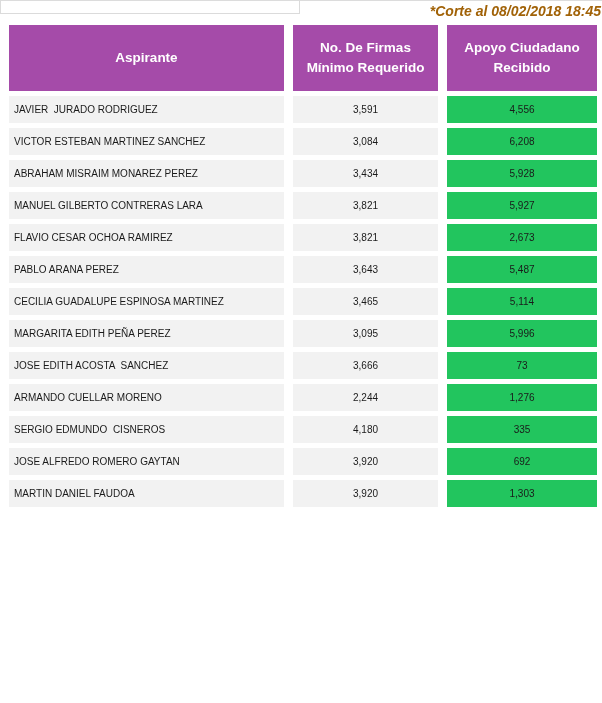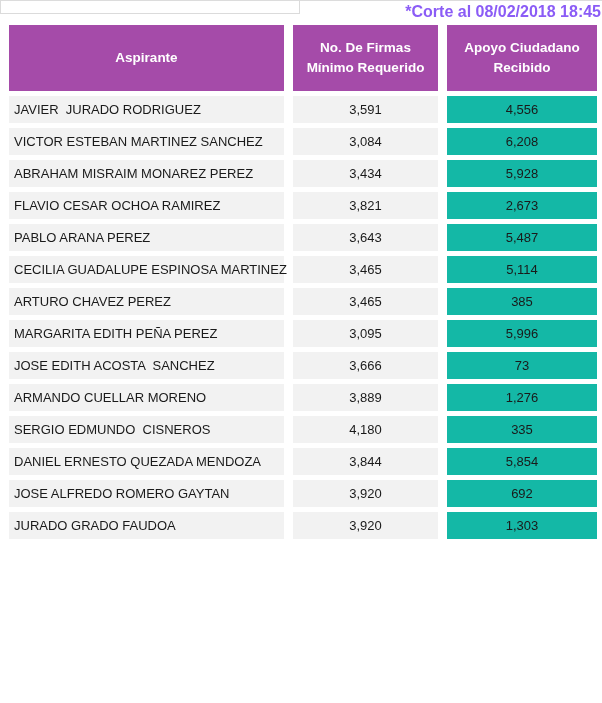--- a/index.html
+++ b/index.html
@@ -27,24 +27,25 @@
     top: -1px;
     width: 298px;
     height: 13px;
     border: 1px solid #dbdbdb;
     border-top: none;
   }
   .corte {
     position: absolute;
     top: 2px;
     right: 1px;
-    font-size: 16px;
+    font-size: 14px;
     font-weight: bold;
-    color: #8b5cf6;
+    color: #a16207;
     white-space: pre;
+    font-style: italic;
   }
 
   
   table.aspirantes {
     border-collapse: separate;
     border-spacing: 9px 5px;
     table-layout: fixed;
     width: 606px; 
   }
   col.c-name  { width: 275px; }
@@ -59,37 +60,37 @@
     line-height: 20px;
     height: 66px;
     text-align: center;
     vertical-align: middle;
     white-space: pre-line;
     padding: 0;
   }
 
   td {
     height: 27px;
-    font-size: 13px;
+    font-size: 10px;
     color: #1a1a1a;
     vertical-align: middle;
     padding: 0;
   }
   td.name-cell {
     background: #F2F2F2;
     text-align: left;
     padding-left: 5px;
     white-space: pre; 
   }
   td.num-light {
     background: #F2F2F2;
     text-align: center;
   }
   td.num-dark {
-    background: #14b8a6;
+    background: #22c55e;
     text-align: center;
   }
 </style>
 </head>
 <body>
 
 <div class="top-strip">
   <div class="a1-outline"></div>
   <div class="corte">*Corte al 08/02/2018 18:45</div>
 </div>
@@ -122,20 +123,25 @@
     <td class="num-dark">6,208</td>
   </tr>
 
   <tr>
     <td class="name-cell">ABRAHAM MISRAIM MONAREZ PEREZ</td>
     <td class="num-light">3,434</td>
     <td class="num-dark">5,928</td>
   </tr>
 
 
+  <tr>
+    <td class="name-cell">MANUEL GILBERTO CONTRERAS LARA</td>
+    <td class="num-light">3,821</td>
+    <td class="num-dark">5,927</td>
+  </tr>
 
   <tr>
     <td class="name-cell">FLAVIO CESAR OCHOA RAMIREZ</td>
     <td class="num-light">3,821</td>
     <td class="num-dark">2,673</td>
   </tr>
 
   <tr>
     <td class="name-cell">PABLO ARANA PEREZ</td>
     <td class="num-light">3,643</td>
@@ -143,62 +149,52 @@
   </tr>
 
 
   <tr>
     <td class="name-cell">CECILIA GUADALUPE ESPINOSA MARTINEZ</td>
     <td class="num-light">3,465</td>
     <td class="num-dark">5,114</td>
   </tr>
 
 
-  <tr>
-    <td class="name-cell">ARTURO CHAVEZ PEREZ</td>
-    <td class="num-light">3,465</td>
-    <td class="num-dark">385</td>
-  </tr>
 
 
   <tr>
     <td class="name-cell">MARGARITA EDITH PEÑA PEREZ</td>
     <td class="num-light">3,095</td>
     <td class="num-dark">5,996</td>
   </tr>
 
   <tr>
     <td class="name-cell">JOSE EDITH ACOSTA  SANCHEZ</td>
     <td class="num-light">3,666</td>
     <td class="num-dark">73</td>
   </tr>
 
   <tr>
     <td class="name-cell">ARMANDO CUELLAR MORENO</td>
-    <td class="num-light">3,889</td>
+    <td class="num-light">2,244</td>
     <td class="num-dark">1,276</td>
   </tr>
 
   <tr>
     <td class="name-cell">SERGIO EDMUNDO  CISNEROS</td>
     <td class="num-light">4,180</td>
     <td class="num-dark">335</td>
   </tr>
 
-  <tr>
-    <td class="name-cell">DANIEL ERNESTO QUEZADA MENDOZA</td>
-    <td class="num-light">3,844</td>
-    <td class="num-dark">5,854</td>
-  </tr>
 
   <tr>
     <td class="name-cell">JOSE ALFREDO ROMERO GAYTAN</td>
     <td class="num-light">3,920</td>
     <td class="num-dark">692</td>
   </tr>
 
   <tr>
-    <td class="name-cell">JURADO GRADO FAUDOA</td>
+    <td class="name-cell">MARTIN DANIEL FAUDOA</td>
     <td class="num-light">3,920</td>
     <td class="num-dark">1,303</td>
   </tr>
 </tbody>
 </table>
 
 </body></html>

